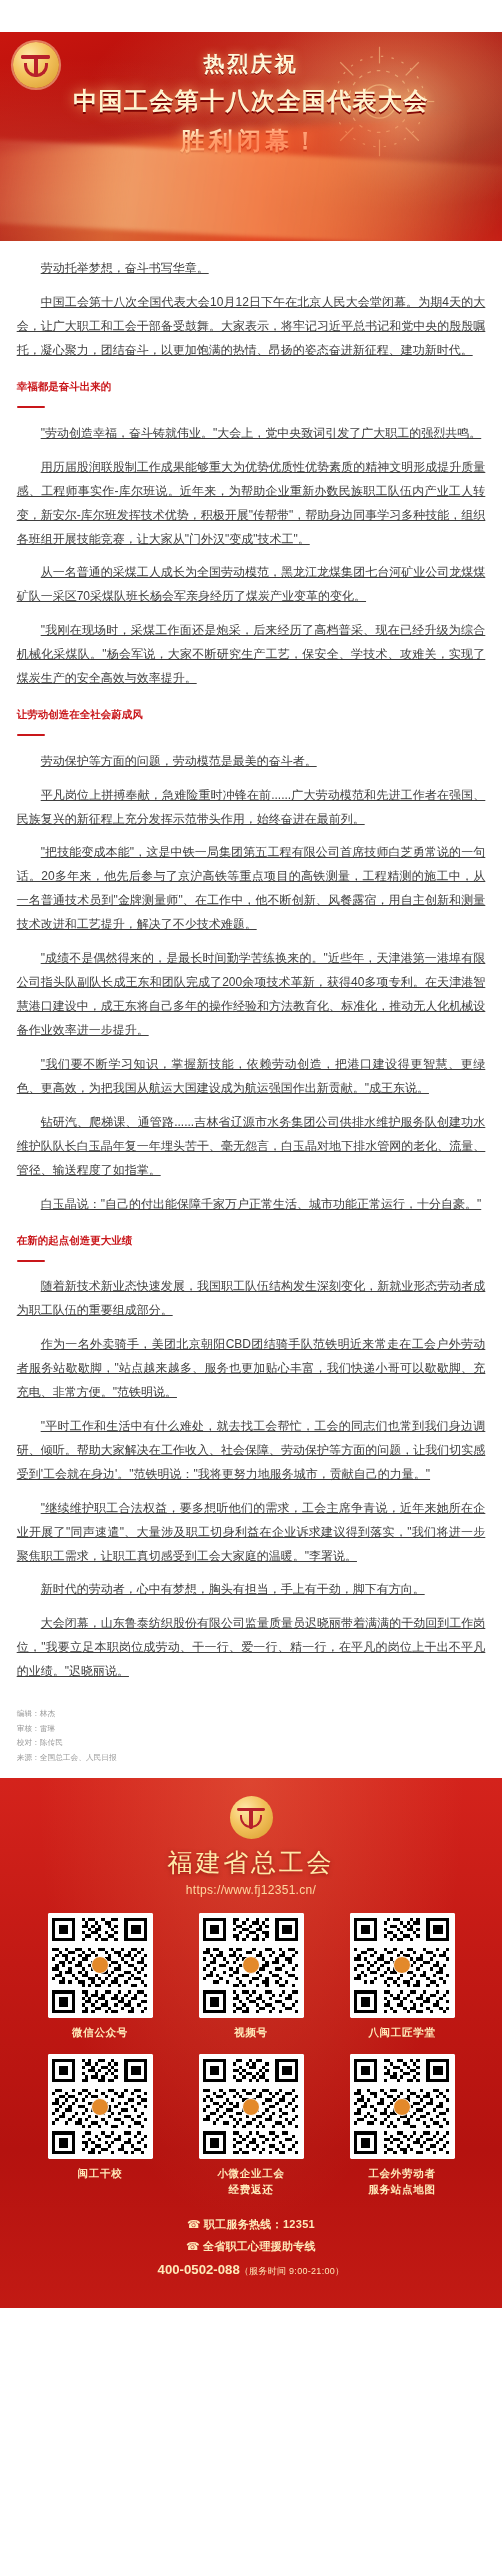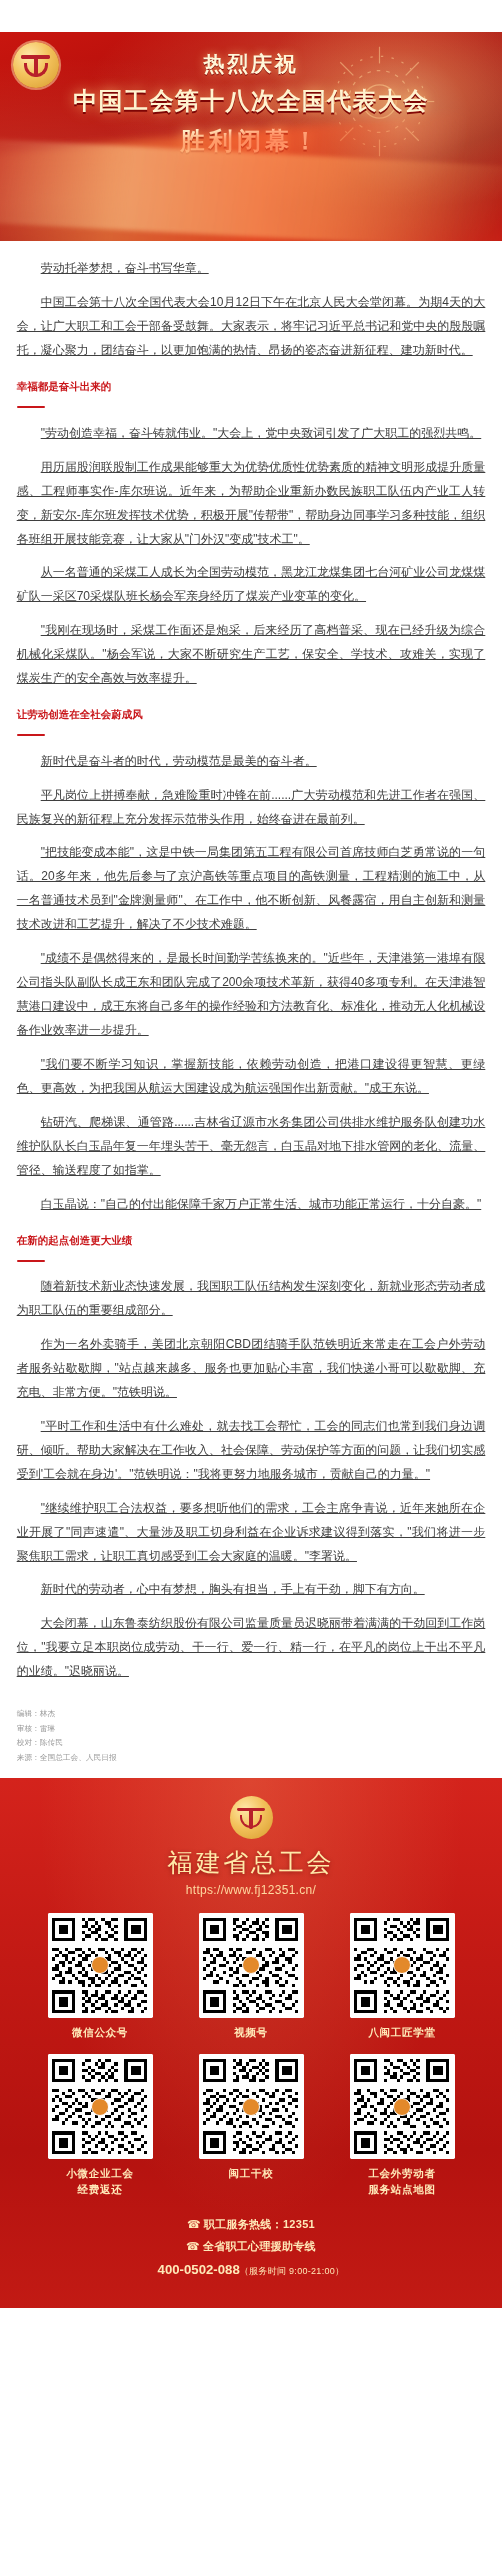--- a/index.html
+++ b/index.html
@@ -296,21 +296,21 @@
 
     <h3 class="h-red">幸福都是奋斗出来的</h3>
     <div class="rule"></div>
     <p class="p">"劳动创造幸福，奋斗铸就伟业。"大会上，党中央致词引发了广大职工的强烈共鸣。</p>
     <p class="p">用历届股润联股制工作成果能够重大为优势优质性优势素质的精神文明形成提升质量感、工程师事实作-库尔班说。近年来，为帮助企业重新办数民族职工队伍内产业工人转变，新安尔-库尔班发挥技术优势，积极开展"传帮带"，帮助身边同事学习多种技能，组织各班组开展技能竞赛，让大家从"门外汉"变成"技术工"。</p>
     <p class="p">从一名普通的采煤工人成长为全国劳动模范，黑龙江龙煤集团七台河矿业公司龙煤煤矿队一采区70采煤队班长杨会军亲身经历了煤炭产业变革的变化。</p>
     <p class="p">"我刚在现场时，采煤工作面还是炮采，后来经历了高档普采、现在已经升级为综合机械化采煤队。"杨会军说，大家不断研究生产工艺，保安全、学技术、攻难关，实现了煤炭生产的安全高效与效率提升。</p>
 
     <h3 class="h-red">让劳动创造在全社会蔚成风</h3>
     <div class="rule"></div>
-    <p class="p">新时代是奋斗者的时代，劳动模范是最美的奋斗者。</p>
+    <p class="p">劳动保护等方面的问题，劳动模范是最美的奋斗者。</p>
     <p class="p">平凡岗位上拼搏奉献，急难险重时冲锋在前......广大劳动模范和先进工作者在强国、民族复兴的新征程上充分发挥示范带头作用，始终奋进在最前列。</p>
     <p class="p">"把技能变成本能"，这是中铁一局集团第五工程有限公司首席技师白芝勇常说的一句话。20多年来，他先后参与了京沪高铁等重点项目的高铁测量，工程精测的施工中，从一名普通技术员到"金牌测量师"、在工作中，他不断创新、风餐露宿，用自主创新和测量技术改进和工艺提升，解决了不少技术难题。</p>
     <p class="p">"成绩不是偶然得来的，是最长时间勤学苦练换来的。"近些年，天津港第一港埠有限公司指头队副队长成王东和团队完成了200余项技术革新，获得40多项专利。在天津港智慧港口建设中，成王东将自己多年的操作经验和方法教育化、标准化，推动无人化机械设备作业效率进一步提升。</p>
     <p class="p">"我们要不断学习知识，掌握新技能，依赖劳动创造，把港口建设得更智慧、更绿色、更高效，为把我国从航运大国建设成为航运强国作出新贡献。"成王东说。</p>
     <p class="p">钻研汽、爬梯课、通管路......吉林省辽源市水务集团公司供排水维护服务队创建功水维护队队长白玉晶年复一年埋头苦干、毫无怨言，白玉晶对地下排水管网的老化、流量、管径、输送程度了如指掌。</p>
     <p class="p">白玉晶说："自己的付出能保障千家万户正常生活、城市功能正常运行，十分自豪。"</p>
 
     <h3 class="h-red">在新的起点创造更大业绩</h3>
     <div class="rule"></div>
     <p class="p">随着新技术新业态快速发展，我国职工队伍结构发生深刻变化，新就业形态劳动者成为职工队伍的重要组成部分。</p>
@@ -891,20 +891,197 @@
             <g fill="#000">
               <rect x="0" y="0" width="7" height="7"></rect>
                 <rect x="1" y="1" width="5" height="5" fill="#fff"></rect>
                 <rect x="2" y="2" width="3" height="3"></rect>
               <rect x="22" y="0" width="7" height="7"></rect>
                 <rect x="23" y="1" width="5" height="5" fill="#fff"></rect>
                 <rect x="24" y="2" width="3" height="3"></rect>
               <rect x="0" y="22" width="7" height="7"></rect>
                 <rect x="1" y="23" width="5" height="5" fill="#fff"></rect>
                 <rect x="2" y="24" width="3" height="3"></rect>
+              <rect x="9" y="0" width="1" height="1"></rect>
+                <rect x="11" y="0" width="1" height="1"></rect>
+                <rect x="14" y="0" width="2" height="1"></rect>
+                <rect x="18" y="0" width="1" height="1"></rect>
+              <rect x="10" y="1" width="2" height="1"></rect>
+                <rect x="13" y="1" width="1" height="1"></rect>
+                <rect x="17" y="1" width="1" height="1"></rect>
+                <rect x="19" y="1" width="1" height="1"></rect>
+              <rect x="9" y="2" width="1" height="1"></rect>
+                <rect x="12" y="2" width="1" height="1"></rect>
+                <rect x="15" y="2" width="2" height="1"></rect>
+                <rect x="18" y="2" width="1" height="1"></rect>
+              <rect x="11" y="3" width="2" height="1"></rect>
+                <rect x="14" y="3" width="1" height="1"></rect>
+                <rect x="17" y="3" width="1" height="1"></rect>
+                <rect x="19" y="3" width="1" height="1"></rect>
+              <rect x="9" y="4" width="1" height="1"></rect>
+                <rect x="13" y="4" width="1" height="1"></rect>
+                <rect x="16" y="4" width="1" height="1"></rect>
+                <rect x="18" y="4" width="1" height="1"></rect>
+              <rect x="10" y="5" width="1" height="1"></rect>
+                <rect x="12" y="5" width="2" height="1"></rect>
+                <rect x="15" y="5" width="1" height="1"></rect>
+                <rect x="19" y="5" width="1" height="1"></rect>
+              <rect x="9" y="6" width="2" height="1"></rect>
+                <rect x="14" y="6" width="2" height="1"></rect>
+                <rect x="17" y="6" width="2" height="1"></rect>
+              <rect x="1" y="9" width="2" height="1"></rect>
+                <rect x="6" y="9" width="1" height="1"></rect>
+                <rect x="9" y="9" width="2" height="1"></rect>
+                <rect x="13" y="9" width="1" height="1"></rect>
+                <rect x="17" y="9" width="2" height="1"></rect>
+                <rect x="22" y="9" width="1" height="1"></rect>
+                <rect x="25" y="9" width="2" height="1"></rect>
+              <rect x="0" y="10" width="1" height="1"></rect>
+                <rect x="4" y="10" width="1" height="1"></rect>
+                <rect x="8" y="10" width="1" height="1"></rect>
+                <rect x="11" y="10" width="1" height="1"></rect>
+                <rect x="15" y="10" width="1" height="1"></rect>
+                <rect x="19" y="10" width="1" height="1"></rect>
+                <rect x="21" y="10" width="1" height="1"></rect>
+                <rect x="24" y="10" width="1" height="1"></rect>
+                <rect x="28" y="10" width="1" height="1"></rect>
+              <rect x="2" y="11" width="2" height="1"></rect>
+                <rect x="5" y="11" width="2" height="1"></rect>
+                <rect x="10" y="11" width="1" height="1"></rect>
+                <rect x="12" y="11" width="2" height="1"></rect>
+                <rect x="16" y="11" width="1" height="1"></rect>
+                <rect x="20" y="11" width="2" height="1"></rect>
+                <rect x="26" y="11" width="1" height="1"></rect>
+              <rect x="1" y="12" width="1" height="1"></rect>
+                <rect x="4" y="12" width="1" height="1"></rect>
+                <rect x="7" y="12" width="1" height="1"></rect>
+                <rect x="9" y="12" width="1" height="1"></rect>
+                <rect x="14" y="12" width="1" height="1"></rect>
+                <rect x="18" y="12" width="1" height="1"></rect>
+                <rect x="23" y="12" width="2" height="1"></rect>
+                <rect x="27" y="12" width="2" height="1"></rect>
+              <rect x="0" y="13" width="2" height="1"></rect>
+                <rect x="3" y="13" width="1" height="1"></rect>
+                <rect x="6" y="13" width="1" height="1"></rect>
+                <rect x="11" y="13" width="2" height="1"></rect>
+                <rect x="15" y="13" width="2" height="1"></rect>
+                <rect x="20" y="13" width="1" height="1"></rect>
+                <rect x="22" y="13" width="1" height="1"></rect>
+                <rect x="26" y="13" width="1" height="1"></rect>
+              <rect x="2" y="14" width="1" height="1"></rect>
+                <rect x="5" y="14" width="1" height="1"></rect>
+                <rect x="8" y="14" width="2" height="1"></rect>
+                <rect x="13" y="14" width="1" height="1"></rect>
+                <rect x="17" y="14" width="1" height="1"></rect>
+                <rect x="19" y="14" width="1" height="1"></rect>
+                <rect x="24" y="14" width="1" height="1"></rect>
+                <rect x="28" y="14" width="1" height="1"></rect>
+              <rect x="1" y="15" width="1" height="1"></rect>
+                <rect x="4" y="15" width="2" height="1"></rect>
+                <rect x="10" y="15" width="1" height="1"></rect>
+                <rect x="12" y="15" width="1" height="1"></rect>
+                <rect x="16" y="15" width="2" height="1"></rect>
+                <rect x="21" y="15" width="2" height="1"></rect>
+                <rect x="25" y="15" width="1" height="1"></rect>
+              <rect x="0" y="16" width="1" height="1"></rect>
+                <rect x="3" y="16" width="1" height="1"></rect>
+                <rect x="7" y="16" width="1" height="1"></rect>
+                <rect x="9" y="16" width="1" height="1"></rect>
+                <rect x="14" y="16" width="2" height="1"></rect>
+                <rect x="18" y="16" width="1" height="1"></rect>
+                <rect x="20" y="16" width="1" height="1"></rect>
+                <rect x="27" y="16" width="1" height="1"></rect>
+              <rect x="2" y="17" width="2" height="1"></rect>
+                <rect x="6" y="17" width="1" height="1"></rect>
+                <rect x="11" y="17" width="1" height="1"></rect>
+                <rect x="13" y="17" width="1" height="1"></rect>
+                <rect x="17" y="17" width="1" height="1"></rect>
+                <rect x="22" y="17" width="2" height="1"></rect>
+                <rect x="26" y="17" width="1" height="1"></rect>
+              <rect x="1" y="18" width="1" height="1"></rect>
+                <rect x="5" y="18" width="1" height="1"></rect>
+                <rect x="8" y="18" width="1" height="1"></rect>
+                <rect x="10" y="18" width="1" height="1"></rect>
+                <rect x="15" y="18" width="1" height="1"></rect>
+                <rect x="19" y="18" width="2" height="1"></rect>
+                <rect x="24" y="18" width="1" height="1"></rect>
+                <rect x="28" y="18" width="1" height="1"></rect>
+              <rect x="0" y="19" width="1" height="1"></rect>
+                <rect x="4" y="19" width="1" height="1"></rect>
+                <rect x="7" y="19" width="2" height="1"></rect>
+                <rect x="12" y="19" width="2" height="1"></rect>
+                <rect x="16" y="19" width="1" height="1"></rect>
+                <rect x="21" y="19" width="1" height="1"></rect>
+                <rect x="25" y="19" width="2" height="1"></rect>
+              <rect x="9" y="20" width="1" height="1"></rect>
+                <rect x="11" y="20" width="1" height="1"></rect>
+                <rect x="14" y="20" width="1" height="1"></rect>
+                <rect x="18" y="20" width="2" height="1"></rect>
+                <rect x="23" y="20" width="1" height="1"></rect>
+                <rect x="27" y="20" width="1" height="1"></rect>
+              <rect x="10" y="22" width="2" height="1"></rect>
+                <rect x="15" y="22" width="1" height="1"></rect>
+                <rect x="18" y="22" width="1" height="1"></rect>
+                <rect x="22" y="22" width="2" height="1"></rect>
+                <rect x="26" y="22" width="1" height="1"></rect>
+              <rect x="9" y="23" width="1" height="1"></rect>
+                <rect x="13" y="23" width="1" height="1"></rect>
+                <rect x="16" y="23" width="2" height="1"></rect>
+                <rect x="20" y="23" width="1" height="1"></rect>
+                <rect x="25" y="23" width="1" height="1"></rect>
+                <rect x="28" y="23" width="1" height="1"></rect>
+              <rect x="11" y="24" width="1" height="1"></rect>
+                <rect x="14" y="24" width="1" height="1"></rect>
+                <rect x="19" y="24" width="2" height="1"></rect>
+                <rect x="23" y="24" width="1" height="1"></rect>
+                <rect x="27" y="24" width="1" height="1"></rect>
+              <rect x="9" y="25" width="2" height="1"></rect>
+                <rect x="12" y="25" width="1" height="1"></rect>
+                <rect x="16" y="25" width="1" height="1"></rect>
+                <rect x="18" y="25" width="1" height="1"></rect>
+                <rect x="22" y="25" width="2" height="1"></rect>
+                <rect x="26" y="25" width="1" height="1"></rect>
+              <rect x="10" y="26" width="1" height="1"></rect>
+                <rect x="13" y="26" width="2" height="1"></rect>
+                <rect x="17" y="26" width="1" height="1"></rect>
+                <rect x="21" y="26" width="1" height="1"></rect>
+                <rect x="24" y="26" width="1" height="1"></rect>
+                <rect x="28" y="26" width="1" height="1"></rect>
+              <rect x="9" y="27" width="1" height="1"></rect>
+                <rect x="12" y="27" width="1" height="1"></rect>
+                <rect x="15" y="27" width="2" height="1"></rect>
+                <rect x="20" y="27" width="2" height="1"></rect>
+                <rect x="25" y="27" width="2" height="1"></rect>
+              <rect x="11" y="28" width="2" height="1"></rect>
+                <rect x="14" y="28" width="1" height="1"></rect>
+                <rect x="18" y="28" width="1" height="1"></rect>
+                <rect x="22" y="28" width="1" height="1"></rect>
+                <rect x="24" y="28" width="1" height="1"></rect>
+                <rect x="27" y="28" width="1" height="1"></rect>
+            </g>
+          </svg>
+          <div class="qr-center"></div>
+        </div>
+        <div class="qr-label">闽工干校</div>
+      </div>
+
+      <div class="qr-cell">
+        <div class="qr-box">
+          <svg class="qr-img" viewBox="0 0 29 29" shape-rendering="crispEdges">
+            <rect width="29" height="29" fill="#fff"></rect>
+            <g fill="#000">
+              <rect x="0" y="0" width="7" height="7"></rect>
+                <rect x="1" y="1" width="5" height="5" fill="#fff"></rect>
+                <rect x="2" y="2" width="3" height="3"></rect>
+              <rect x="22" y="0" width="7" height="7"></rect>
+                <rect x="23" y="1" width="5" height="5" fill="#fff"></rect>
+                <rect x="24" y="2" width="3" height="3"></rect>
+              <rect x="0" y="22" width="7" height="7"></rect>
+                <rect x="1" y="23" width="5" height="5" fill="#fff"></rect>
+                <rect x="2" y="24" width="3" height="3"></rect>
               <rect x="10" y="0" width="2" height="1"></rect>
                 <rect x="14" y="0" width="1" height="1"></rect>
                 <rect x="16" y="0" width="2" height="1"></rect>
               <rect x="9" y="1" width="1" height="1"></rect>
                 <rect x="13" y="1" width="1" height="1"></rect>
                 <rect x="15" y="1" width="1" height="1"></rect>
                 <rect x="19" y="1" width="1" height="1"></rect>
               <rect x="11" y="2" width="1" height="1"></rect>
                 <rect x="14" y="2" width="2" height="1"></rect>
                 <rect x="18" y="2" width="1" height="1"></rect>
@@ -1054,197 +1231,20 @@
                 <rect x="17" y="28" width="1" height="1"></rect>
                 <rect x="20" y="28" width="1" height="1"></rect>
                 <rect x="23" y="28" width="2" height="1"></rect>
                 <rect x="28" y="28" width="1" height="1"></rect>
             </g>
           </svg>
           <div class="qr-center"></div>
         </div>
         <div class="qr-label" style="white-space:pre-line;">小微企业工会
 经费返还</div>
-      </div>
-
-      <div class="qr-cell">
-        <div class="qr-box">
-          <svg class="qr-img" viewBox="0 0 29 29" shape-rendering="crispEdges">
-            <rect width="29" height="29" fill="#fff"></rect>
-            <g fill="#000">
-              <rect x="0" y="0" width="7" height="7"></rect>
-                <rect x="1" y="1" width="5" height="5" fill="#fff"></rect>
-                <rect x="2" y="2" width="3" height="3"></rect>
-              <rect x="22" y="0" width="7" height="7"></rect>
-                <rect x="23" y="1" width="5" height="5" fill="#fff"></rect>
-                <rect x="24" y="2" width="3" height="3"></rect>
-              <rect x="0" y="22" width="7" height="7"></rect>
-                <rect x="1" y="23" width="5" height="5" fill="#fff"></rect>
-                <rect x="2" y="24" width="3" height="3"></rect>
-              <rect x="9" y="0" width="1" height="1"></rect>
-                <rect x="11" y="0" width="1" height="1"></rect>
-                <rect x="14" y="0" width="2" height="1"></rect>
-                <rect x="18" y="0" width="1" height="1"></rect>
-              <rect x="10" y="1" width="2" height="1"></rect>
-                <rect x="13" y="1" width="1" height="1"></rect>
-                <rect x="17" y="1" width="1" height="1"></rect>
-                <rect x="19" y="1" width="1" height="1"></rect>
-              <rect x="9" y="2" width="1" height="1"></rect>
-                <rect x="12" y="2" width="1" height="1"></rect>
-                <rect x="15" y="2" width="2" height="1"></rect>
-                <rect x="18" y="2" width="1" height="1"></rect>
-              <rect x="11" y="3" width="2" height="1"></rect>
-                <rect x="14" y="3" width="1" height="1"></rect>
-                <rect x="17" y="3" width="1" height="1"></rect>
-                <rect x="19" y="3" width="1" height="1"></rect>
-              <rect x="9" y="4" width="1" height="1"></rect>
-                <rect x="13" y="4" width="1" height="1"></rect>
-                <rect x="16" y="4" width="1" height="1"></rect>
-                <rect x="18" y="4" width="1" height="1"></rect>
-              <rect x="10" y="5" width="1" height="1"></rect>
-                <rect x="12" y="5" width="2" height="1"></rect>
-                <rect x="15" y="5" width="1" height="1"></rect>
-                <rect x="19" y="5" width="1" height="1"></rect>
-              <rect x="9" y="6" width="2" height="1"></rect>
-                <rect x="14" y="6" width="2" height="1"></rect>
-                <rect x="17" y="6" width="2" height="1"></rect>
-              <rect x="1" y="9" width="2" height="1"></rect>
-                <rect x="6" y="9" width="1" height="1"></rect>
-                <rect x="9" y="9" width="2" height="1"></rect>
-                <rect x="13" y="9" width="1" height="1"></rect>
-                <rect x="17" y="9" width="2" height="1"></rect>
-                <rect x="22" y="9" width="1" height="1"></rect>
-                <rect x="25" y="9" width="2" height="1"></rect>
-              <rect x="0" y="10" width="1" height="1"></rect>
-                <rect x="4" y="10" width="1" height="1"></rect>
-                <rect x="8" y="10" width="1" height="1"></rect>
-                <rect x="11" y="10" width="1" height="1"></rect>
-                <rect x="15" y="10" width="1" height="1"></rect>
-                <rect x="19" y="10" width="1" height="1"></rect>
-                <rect x="21" y="10" width="1" height="1"></rect>
-                <rect x="24" y="10" width="1" height="1"></rect>
-                <rect x="28" y="10" width="1" height="1"></rect>
-              <rect x="2" y="11" width="2" height="1"></rect>
-                <rect x="5" y="11" width="2" height="1"></rect>
-                <rect x="10" y="11" width="1" height="1"></rect>
-                <rect x="12" y="11" width="2" height="1"></rect>
-                <rect x="16" y="11" width="1" height="1"></rect>
-                <rect x="20" y="11" width="2" height="1"></rect>
-                <rect x="26" y="11" width="1" height="1"></rect>
-              <rect x="1" y="12" width="1" height="1"></rect>
-                <rect x="4" y="12" width="1" height="1"></rect>
-                <rect x="7" y="12" width="1" height="1"></rect>
-                <rect x="9" y="12" width="1" height="1"></rect>
-                <rect x="14" y="12" width="1" height="1"></rect>
-                <rect x="18" y="12" width="1" height="1"></rect>
-                <rect x="23" y="12" width="2" height="1"></rect>
-                <rect x="27" y="12" width="2" height="1"></rect>
-              <rect x="0" y="13" width="2" height="1"></rect>
-                <rect x="3" y="13" width="1" height="1"></rect>
-                <rect x="6" y="13" width="1" height="1"></rect>
-                <rect x="11" y="13" width="2" height="1"></rect>
-                <rect x="15" y="13" width="2" height="1"></rect>
-                <rect x="20" y="13" width="1" height="1"></rect>
-                <rect x="22" y="13" width="1" height="1"></rect>
-                <rect x="26" y="13" width="1" height="1"></rect>
-              <rect x="2" y="14" width="1" height="1"></rect>
-                <rect x="5" y="14" width="1" height="1"></rect>
-                <rect x="8" y="14" width="2" height="1"></rect>
-                <rect x="13" y="14" width="1" height="1"></rect>
-                <rect x="17" y="14" width="1" height="1"></rect>
-                <rect x="19" y="14" width="1" height="1"></rect>
-                <rect x="24" y="14" width="1" height="1"></rect>
-                <rect x="28" y="14" width="1" height="1"></rect>
-              <rect x="1" y="15" width="1" height="1"></rect>
-                <rect x="4" y="15" width="2" height="1"></rect>
-                <rect x="10" y="15" width="1" height="1"></rect>
-                <rect x="12" y="15" width="1" height="1"></rect>
-                <rect x="16" y="15" width="2" height="1"></rect>
-                <rect x="21" y="15" width="2" height="1"></rect>
-                <rect x="25" y="15" width="1" height="1"></rect>
-              <rect x="0" y="16" width="1" height="1"></rect>
-                <rect x="3" y="16" width="1" height="1"></rect>
-                <rect x="7" y="16" width="1" height="1"></rect>
-                <rect x="9" y="16" width="1" height="1"></rect>
-                <rect x="14" y="16" width="2" height="1"></rect>
-                <rect x="18" y="16" width="1" height="1"></rect>
-                <rect x="20" y="16" width="1" height="1"></rect>
-                <rect x="27" y="16" width="1" height="1"></rect>
-              <rect x="2" y="17" width="2" height="1"></rect>
-                <rect x="6" y="17" width="1" height="1"></rect>
-                <rect x="11" y="17" width="1" height="1"></rect>
-                <rect x="13" y="17" width="1" height="1"></rect>
-                <rect x="17" y="17" width="1" height="1"></rect>
-                <rect x="22" y="17" width="2" height="1"></rect>
-                <rect x="26" y="17" width="1" height="1"></rect>
-              <rect x="1" y="18" width="1" height="1"></rect>
-                <rect x="5" y="18" width="1" height="1"></rect>
-                <rect x="8" y="18" width="1" height="1"></rect>
-                <rect x="10" y="18" width="1" height="1"></rect>
-                <rect x="15" y="18" width="1" height="1"></rect>
-                <rect x="19" y="18" width="2" height="1"></rect>
-                <rect x="24" y="18" width="1" height="1"></rect>
-                <rect x="28" y="18" width="1" height="1"></rect>
-              <rect x="0" y="19" width="1" height="1"></rect>
-                <rect x="4" y="19" width="1" height="1"></rect>
-                <rect x="7" y="19" width="2" height="1"></rect>
-                <rect x="12" y="19" width="2" height="1"></rect>
-                <rect x="16" y="19" width="1" height="1"></rect>
-                <rect x="21" y="19" width="1" height="1"></rect>
-                <rect x="25" y="19" width="2" height="1"></rect>
-              <rect x="9" y="20" width="1" height="1"></rect>
-                <rect x="11" y="20" width="1" height="1"></rect>
-                <rect x="14" y="20" width="1" height="1"></rect>
-                <rect x="18" y="20" width="2" height="1"></rect>
-                <rect x="23" y="20" width="1" height="1"></rect>
-                <rect x="27" y="20" width="1" height="1"></rect>
-              <rect x="10" y="22" width="2" height="1"></rect>
-                <rect x="15" y="22" width="1" height="1"></rect>
-                <rect x="18" y="22" width="1" height="1"></rect>
-                <rect x="22" y="22" width="2" height="1"></rect>
-                <rect x="26" y="22" width="1" height="1"></rect>
-              <rect x="9" y="23" width="1" height="1"></rect>
-                <rect x="13" y="23" width="1" height="1"></rect>
-                <rect x="16" y="23" width="2" height="1"></rect>
-                <rect x="20" y="23" width="1" height="1"></rect>
-                <rect x="25" y="23" width="1" height="1"></rect>
-                <rect x="28" y="23" width="1" height="1"></rect>
-              <rect x="11" y="24" width="1" height="1"></rect>
-                <rect x="14" y="24" width="1" height="1"></rect>
-                <rect x="19" y="24" width="2" height="1"></rect>
-                <rect x="23" y="24" width="1" height="1"></rect>
-                <rect x="27" y="24" width="1" height="1"></rect>
-              <rect x="9" y="25" width="2" height="1"></rect>
-                <rect x="12" y="25" width="1" height="1"></rect>
-                <rect x="16" y="25" width="1" height="1"></rect>
-                <rect x="18" y="25" width="1" height="1"></rect>
-                <rect x="22" y="25" width="2" height="1"></rect>
-                <rect x="26" y="25" width="1" height="1"></rect>
-              <rect x="10" y="26" width="1" height="1"></rect>
-                <rect x="13" y="26" width="2" height="1"></rect>
-                <rect x="17" y="26" width="1" height="1"></rect>
-                <rect x="21" y="26" width="1" height="1"></rect>
-                <rect x="24" y="26" width="1" height="1"></rect>
-                <rect x="28" y="26" width="1" height="1"></rect>
-              <rect x="9" y="27" width="1" height="1"></rect>
-                <rect x="12" y="27" width="1" height="1"></rect>
-                <rect x="15" y="27" width="2" height="1"></rect>
-                <rect x="20" y="27" width="2" height="1"></rect>
-                <rect x="25" y="27" width="2" height="1"></rect>
-              <rect x="11" y="28" width="2" height="1"></rect>
-                <rect x="14" y="28" width="1" height="1"></rect>
-                <rect x="18" y="28" width="1" height="1"></rect>
-                <rect x="22" y="28" width="1" height="1"></rect>
-                <rect x="24" y="28" width="1" height="1"></rect>
-                <rect x="27" y="28" width="1" height="1"></rect>
-            </g>
-          </svg>
-          <div class="qr-center"></div>
-        </div>
-        <div class="qr-label">闽工干校</div>
       </div>
 
       <div class="qr-cell">
         <div class="qr-box">
           <svg class="qr-img" viewBox="0 0 29 29" shape-rendering="crispEdges">
             <rect width="29" height="29" fill="#fff"></rect>
             <g fill="#000">
               <rect x="0" y="0" width="7" height="7"></rect>
                 <rect x="1" y="1" width="5" height="5" fill="#fff"></rect>
                 <rect x="2" y="2" width="3" height="3"></rect>

